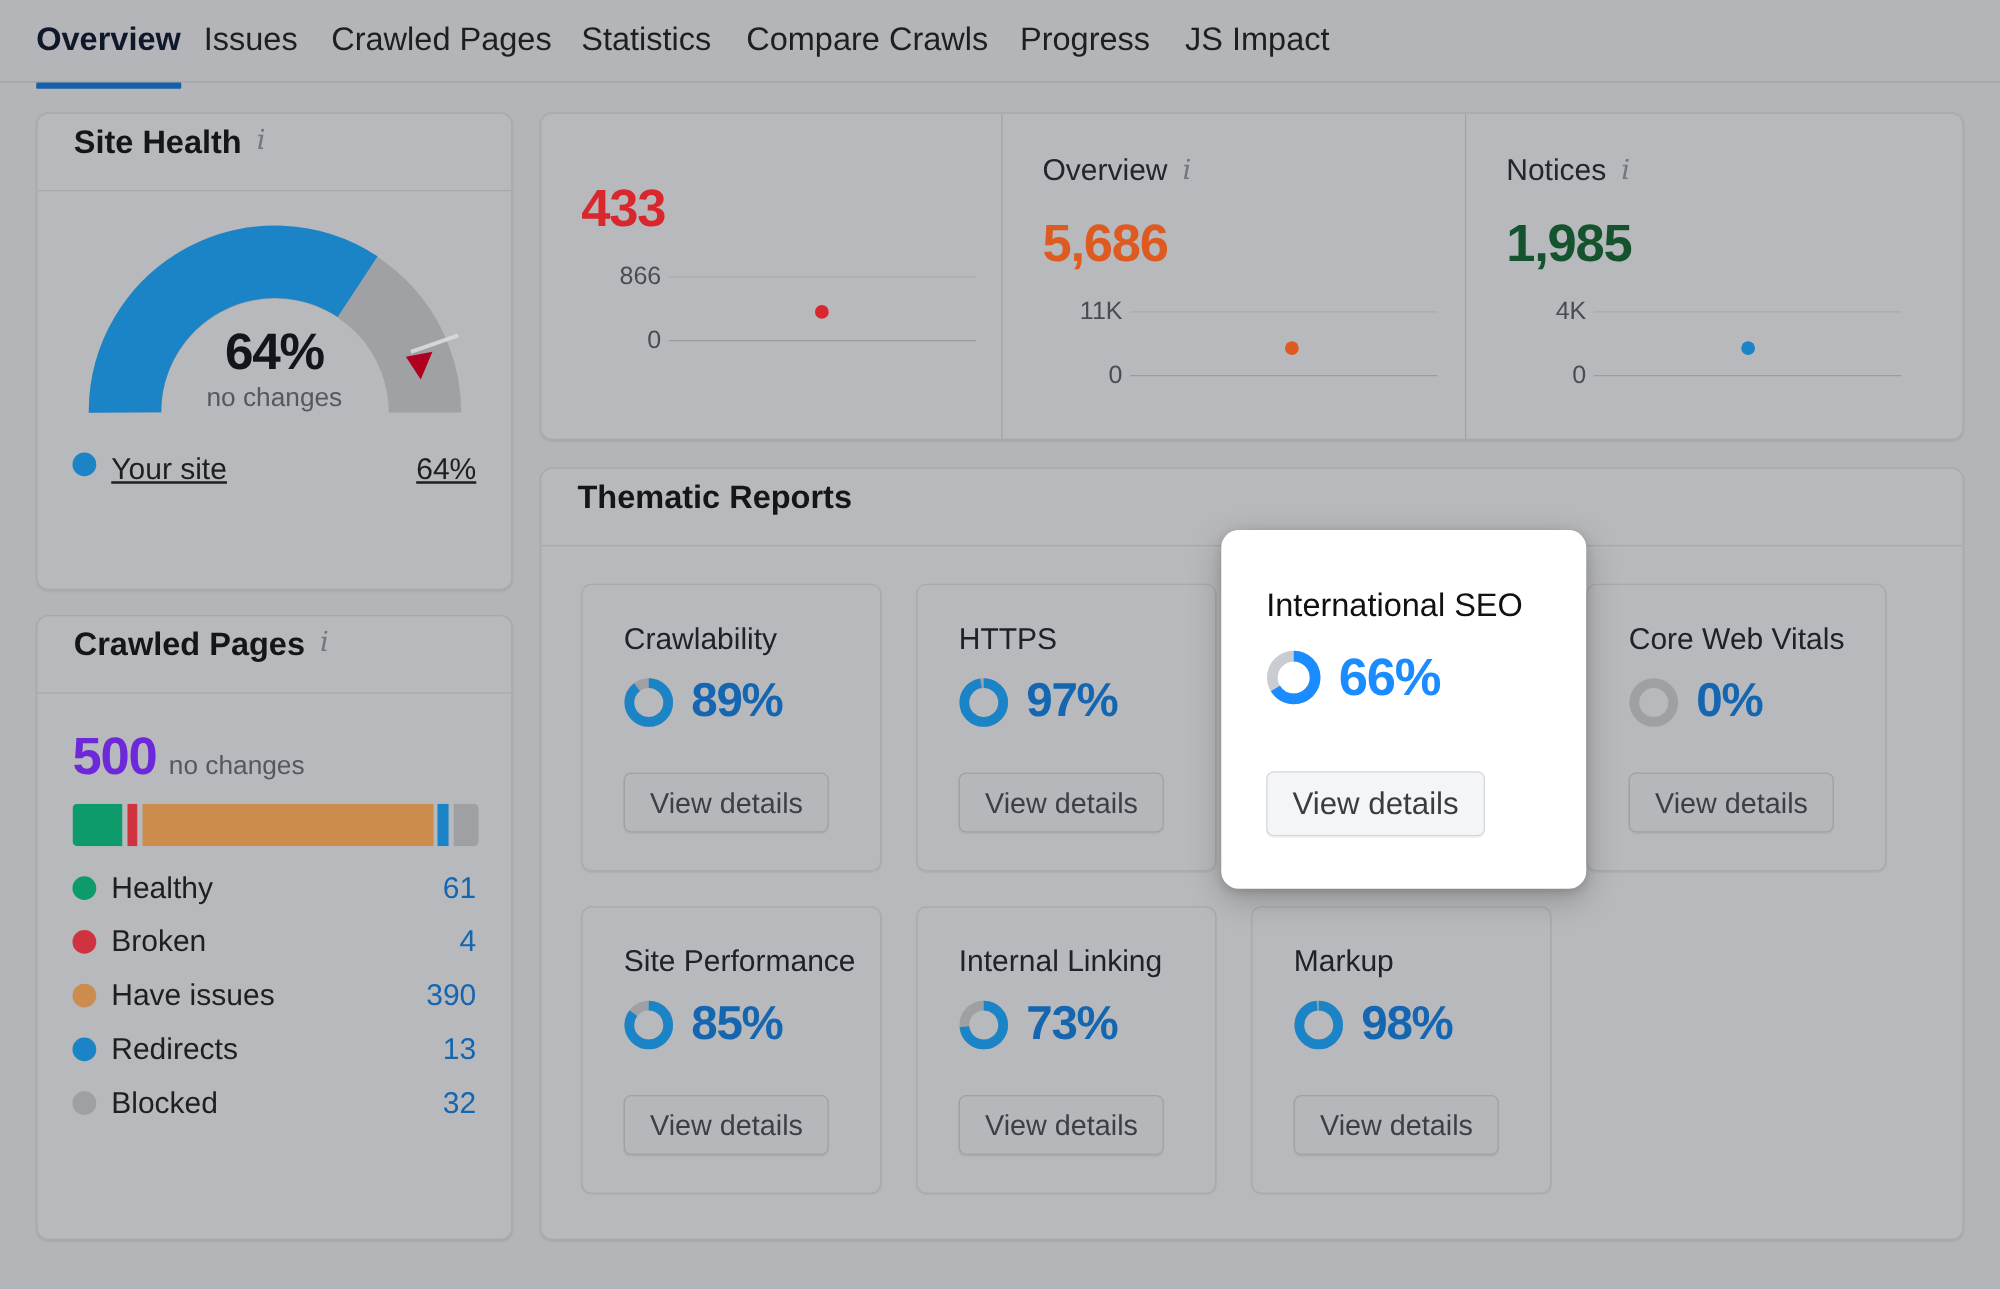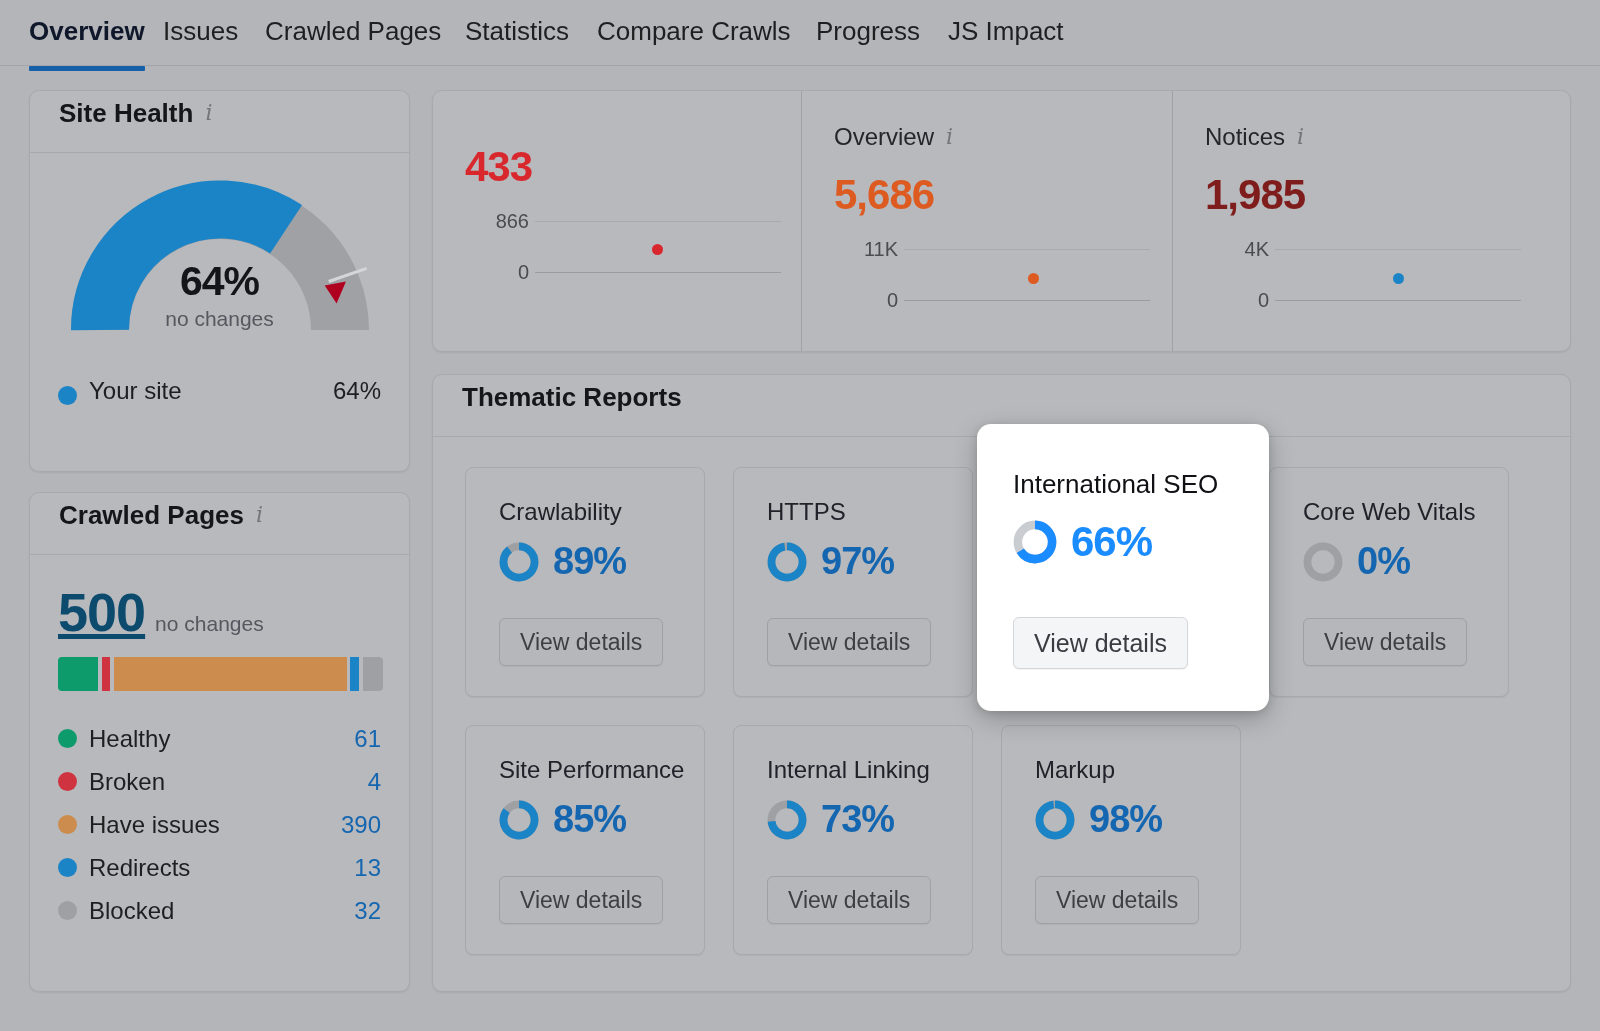--- a/index.html
+++ b/index.html
@@ -59,44 +59,44 @@
   #gauge-sub { font-size: 21px; color: #565860; margin-top: 2px; }
   #needle {
     position: absolute; width: 0; height: 0;
     border-top: 12px solid transparent;
     border-bottom: 12px solid transparent;
     border-right: 18px solid #b00020;
     left: 254px; top: 97px;
     transform: rotate(23deg);
   }
   .legend-row {
-    display: flex; align-items: flex-end; margin: 0 28px; height: 43px;
-    font-size: 24px; color: #1d1f20;
+    display: flex; align-items: flex-start; margin: 0 28px; height: 43px;
+    font-size: 24px; color: #1d1f20; text-decoration: underline;
   }
   .legend-row .lbl { flex: 0 0 auto; }
   .legend-row .val { margin-left: auto; font-size: 24px; color: #1d1f20; }
   .dot { width: 19px; height: 19px; border-radius: 50%; margin-right: 12px; flex: none; }
   .tri {
     width: 0; height: 0; margin-right: 12px; flex: none;
     border-left: 11px solid transparent; border-right: 11px solid transparent;
     border-top: 17px solid #b00020;
   }
   .chev { margin-left: 12px; font-size: 18px; color: #2b2d31; }
   
   #crawled-pages { left: 29px; top: 492px; width: 381px; height: 500px; }
   #cp-body { padding: 26px 28px 0 28px; }
   #cp-count-row { display: flex; align-items: baseline; }
-  #cp-count { font-size: 54px; font-weight: bold; color: #0c4a6e; letter-spacing: -1px; text-decoration: underline; }
+  #cp-count { font-size: 42px; font-weight: bold; color: #6d28d9; letter-spacing: -1px; }
   #cp-sub { font-size: 21px; color: #565860; margin-left: 10px; }
   #cp-bar {
     display: flex; height: 34px; margin-top: 14px; width: 325px;
     border-radius: 4px; overflow: hidden;
   }
   #cp-bar > div { height: 100%; }
-  #cp-legend { margin-top: 26px; }
+  #cp-legend { margin-top: 12px; }
   .cp-row { display: flex; align-items: center; height: 43px; font-size: 24px; color: #1d1f20; }
   .cp-row .cp-lbl { flex: none; }
   .cp-row .cp-val {
     margin-left: auto; width: 68px; text-align: right;
     color: #1566b0; font-size: 24px;
   }
   
   #stats { left: 432px; top: 90px; width: 1139px; height: 262px; }
   .stat {
     position: absolute; top: 0; height: 100%;
@@ -272,21 +272,21 @@
         <div class="axis bottom"></div>
         <div class="tick top">11K</div>
         <div class="tick bottom">0</div>
         <div class="pt" style="background:#dd5b21;left:168px;top:32px"></div>
       </div>
     </div>
     <div class="stat" style="left:739px;width:398px">
       <div class="stat-name">
         <span>Notices</span><span class="info-icon">i</span>
       </div>
-      <div class="stat-value" style="color:#7f1d1d">1,985</div>
+      <div class="stat-value" style="color:#14532d">1,985</div>
       <div class="spark">
         <div class="axis top"></div>
         <div class="axis bottom"></div>
         <div class="tick top">4K</div>
         <div class="tick bottom">0</div>
         <div class="pt" style="background:#1b84c6;left:162px;top:32px"></div>
       </div>
     </div>
   </div>
 

